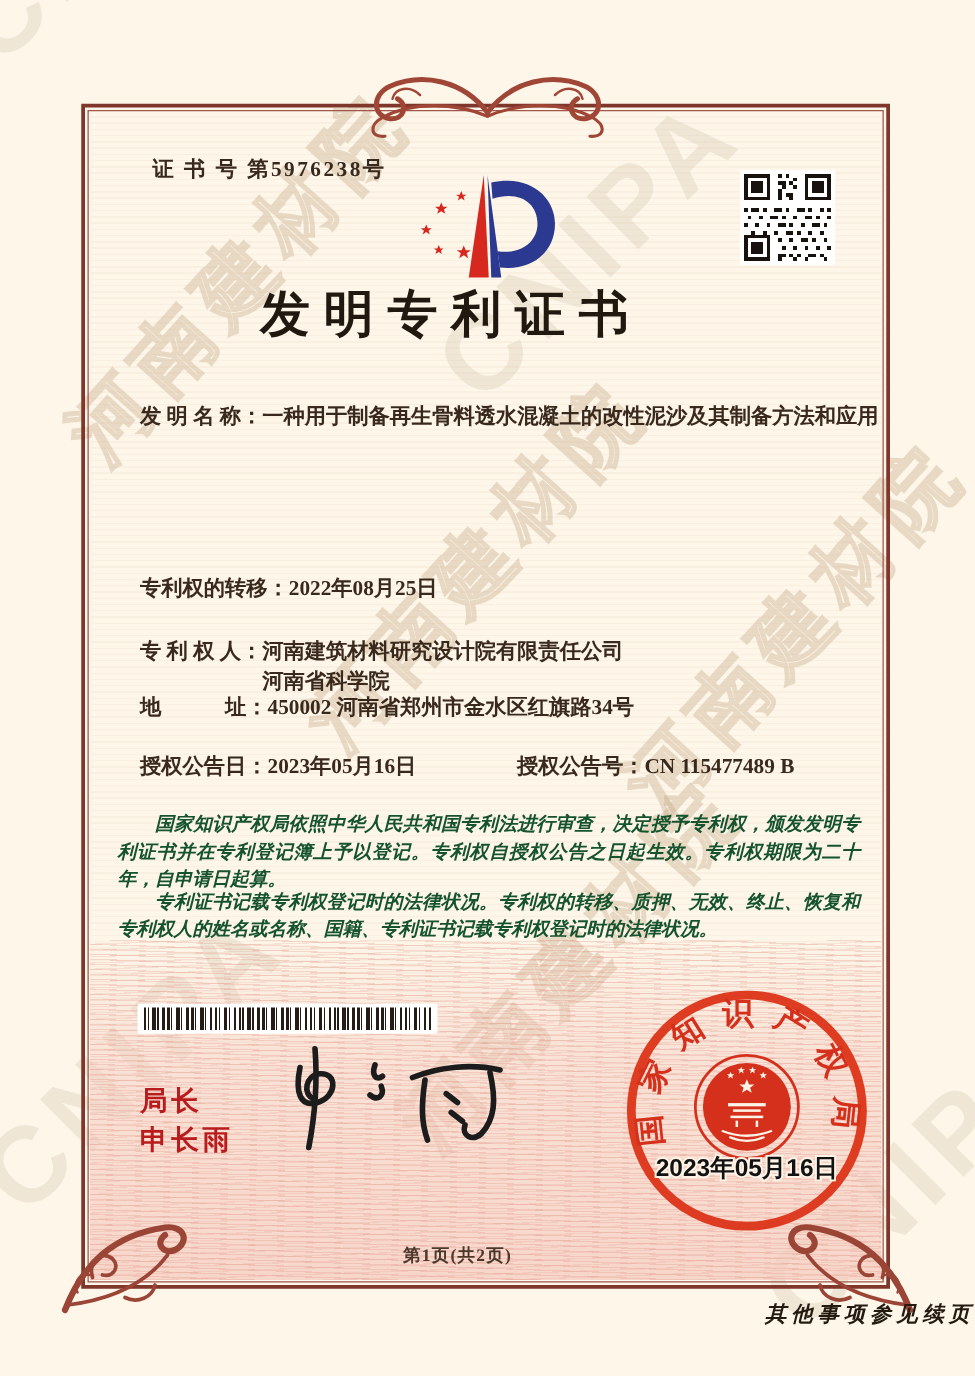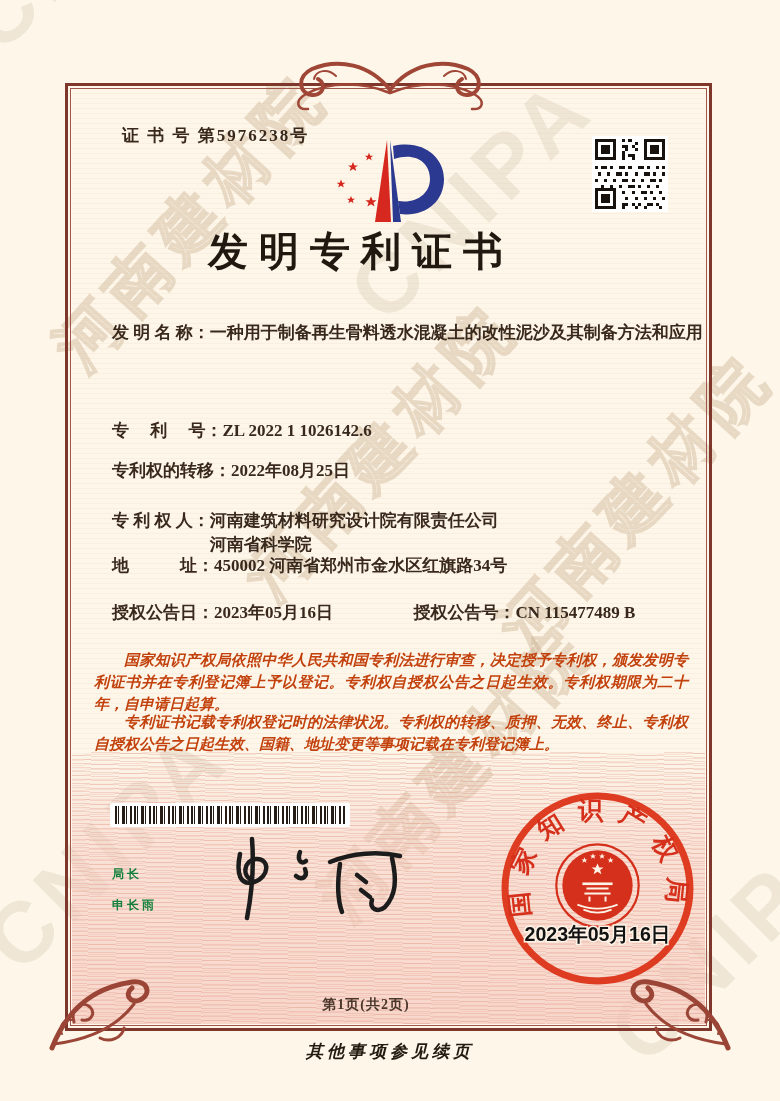--- a/index.html
+++ b/index.html
@@ -31,32 +31,32 @@
   .ct{position:absolute;z-index:4;color:#39291c;}
   .certno{left:122px;top:124px;font-size:17px;font-weight:700;letter-spacing:2px;}
   .qr{left:592px;top:136px;width:76px;height:76px;background:#fff;padding:0;}
   .logo{left:330px;top:136px;}
   .title{left:0;top:224px;width:722px;text-align:center;font-size:40px;font-weight:700;
          letter-spacing:11px;color:#21180f;}
   .row{white-space:nowrap;font-size:17px;font-weight:700;}
   .rlabel{display:inline-block;}
   .rvalue{display:inline-block;}
   .para{left:94px;width:594px;font-size:15px;line-height:22px;font-style:italic;font-weight:600;
-        color:#c2410c;text-indent:2em;text-align:justify;}
+        color:#14532d;text-indent:2em;text-align:justify;}
   .barcode{left:110px;top:803px;width:240px;height:24px;background:#fff;border-radius:2px;z-index:4;}
   .barcode-bars{position:absolute;left:5px;right:5px;top:3px;bottom:3px;
       background:repeating-linear-gradient(90deg,
         #241c15 0 2px,#fff 2px 3px,#241c15 3px 4px,#fff 4px 7px,
         #241c15 7px 10px,#fff 10px 11px,#241c15 11px 12px,#fff 12px 15px,
         #241c15 15px 17px,#fff 17px 19px);}
-  .official{font-family:"Liberation Sans",sans-serif;font-weight:700;font-size:12px;
-            letter-spacing:3px;color:#15803d;}
+  .official{font-family:"Liberation Sans",sans-serif;font-weight:700;font-size:22px;
+            letter-spacing:3px;color:#b91c1c;}
   .footer-page{left:0;top:996px;width:732px;text-align:center;font-size:14px;font-weight:700;
                letter-spacing:1px;color:#4c372b;}
-  .cont-note{left:0;top:1040px;width:780px;text-align:center;font-size:17px;font-weight:700;
+  .cont-note{left:0;top:1040px;width:780px;text-align:right;font-size:17px;font-weight:700;
              font-style:italic;letter-spacing:4px;color:#241a10;}
   .seal{left:497px;top:788px;z-index:5;}
   .sig{left:212px;top:832px;z-index:4;}
 </style>
 </head>
 <body>
 
 <div id="page">
 
   <div class="wm wm-en" style="left:-55px;top:0px;">CNIPA</div>
@@ -150,40 +150,37 @@
            M9,22h1v1h-1z M13,22h1v1h-1z M16,22h1v1h-1z M21,22h1v1h-1z"></path>
       </g>
     </g>
   </svg>
 
   <div class="ct title">发明专利证书</div>
 
   <div class="ct row" style="left:112px;top:321px;">
     <span class="rlabel">发 明 名 称：</span><span class="rvalue">一种用于制备再生骨料透水混凝土的改性泥沙及其制备方法和应用</span>
   </div>
-  <div class="ct row" style="left:112px;top:419px;">
-    <span class="rlabel">专　 利　 号：</span><span class="rvalue">ZL 2022 1 1026142.6</span>
-  </div>
   <div class="ct row" style="left:112px;top:459px;">
     <span class="rlabel">专利权的转移：</span><span class="rvalue">2022年08月25日</span>
   </div>
   <div class="ct row" style="left:112px;top:509px;">
     <span class="rlabel" style="vertical-align:top;">专 利 权 人：</span><span class="rvalue" style="line-height:24px;"><span style="display:block;">河南建筑材料研究设计院有限责任公司</span><span style="display:block;">河南省科学院</span></span>
   </div>
   <div class="ct row" style="left:112px;top:554px;">
     <span class="rlabel">地　　　址：</span><span class="rvalue">450002 河南省郑州市金水区红旗路34号</span>
   </div>
   <div class="ct row" style="left:112px;top:601px;">
     <span class="rlabel">授权公告日：</span><span class="rvalue">2023年05月16日</span>
     <span style="display:inline-block;width:72px;"></span>
     <span class="rlabel">授权公告号：</span><span class="rvalue">CN 115477489 B</span>
   </div>
 
   <div class="ct para" style="top:649px;">国家知识产权局依照中华人民共和国专利法进行审查，决定授予专利权，颁发发明专利证书并在专利登记簿上予以登记。专利权自授权公告之日起生效。专利权期限为二十年，自申请日起算。</div>
-  <div class="ct para" style="top:711px;">专利证书记载专利权登记时的法律状况。专利权的转移、质押、无效、终止、专利权自授权公告之日起生效、国籍、地址变更等事项记载在专利登记簿上。</div>
+  <div class="ct para" style="top:711px;">专利证书记载专利权登记时的法律状况。专利权的转移、质押、无效、终止、恢复和专利权人的姓名或名称、国籍、专利证书记载专利权登记时的法律状况。</div>
 
   <div class="ct barcode">
       <div class="barcode-bars"></div>
     </div>
 
   <div class="ct official" style="left:112px;top:866px;">局长</div>
   <div class="ct official" style="left:112px;top:897px;">申长雨</div>
 
   <svg class="ct sig" style="position:absolute;" width="205" height="92" viewBox="0 0 205 92">
     <g fill="none" stroke="#1c1c1c" stroke-width="4.5" stroke-linecap="round" stroke-linejoin="round">

